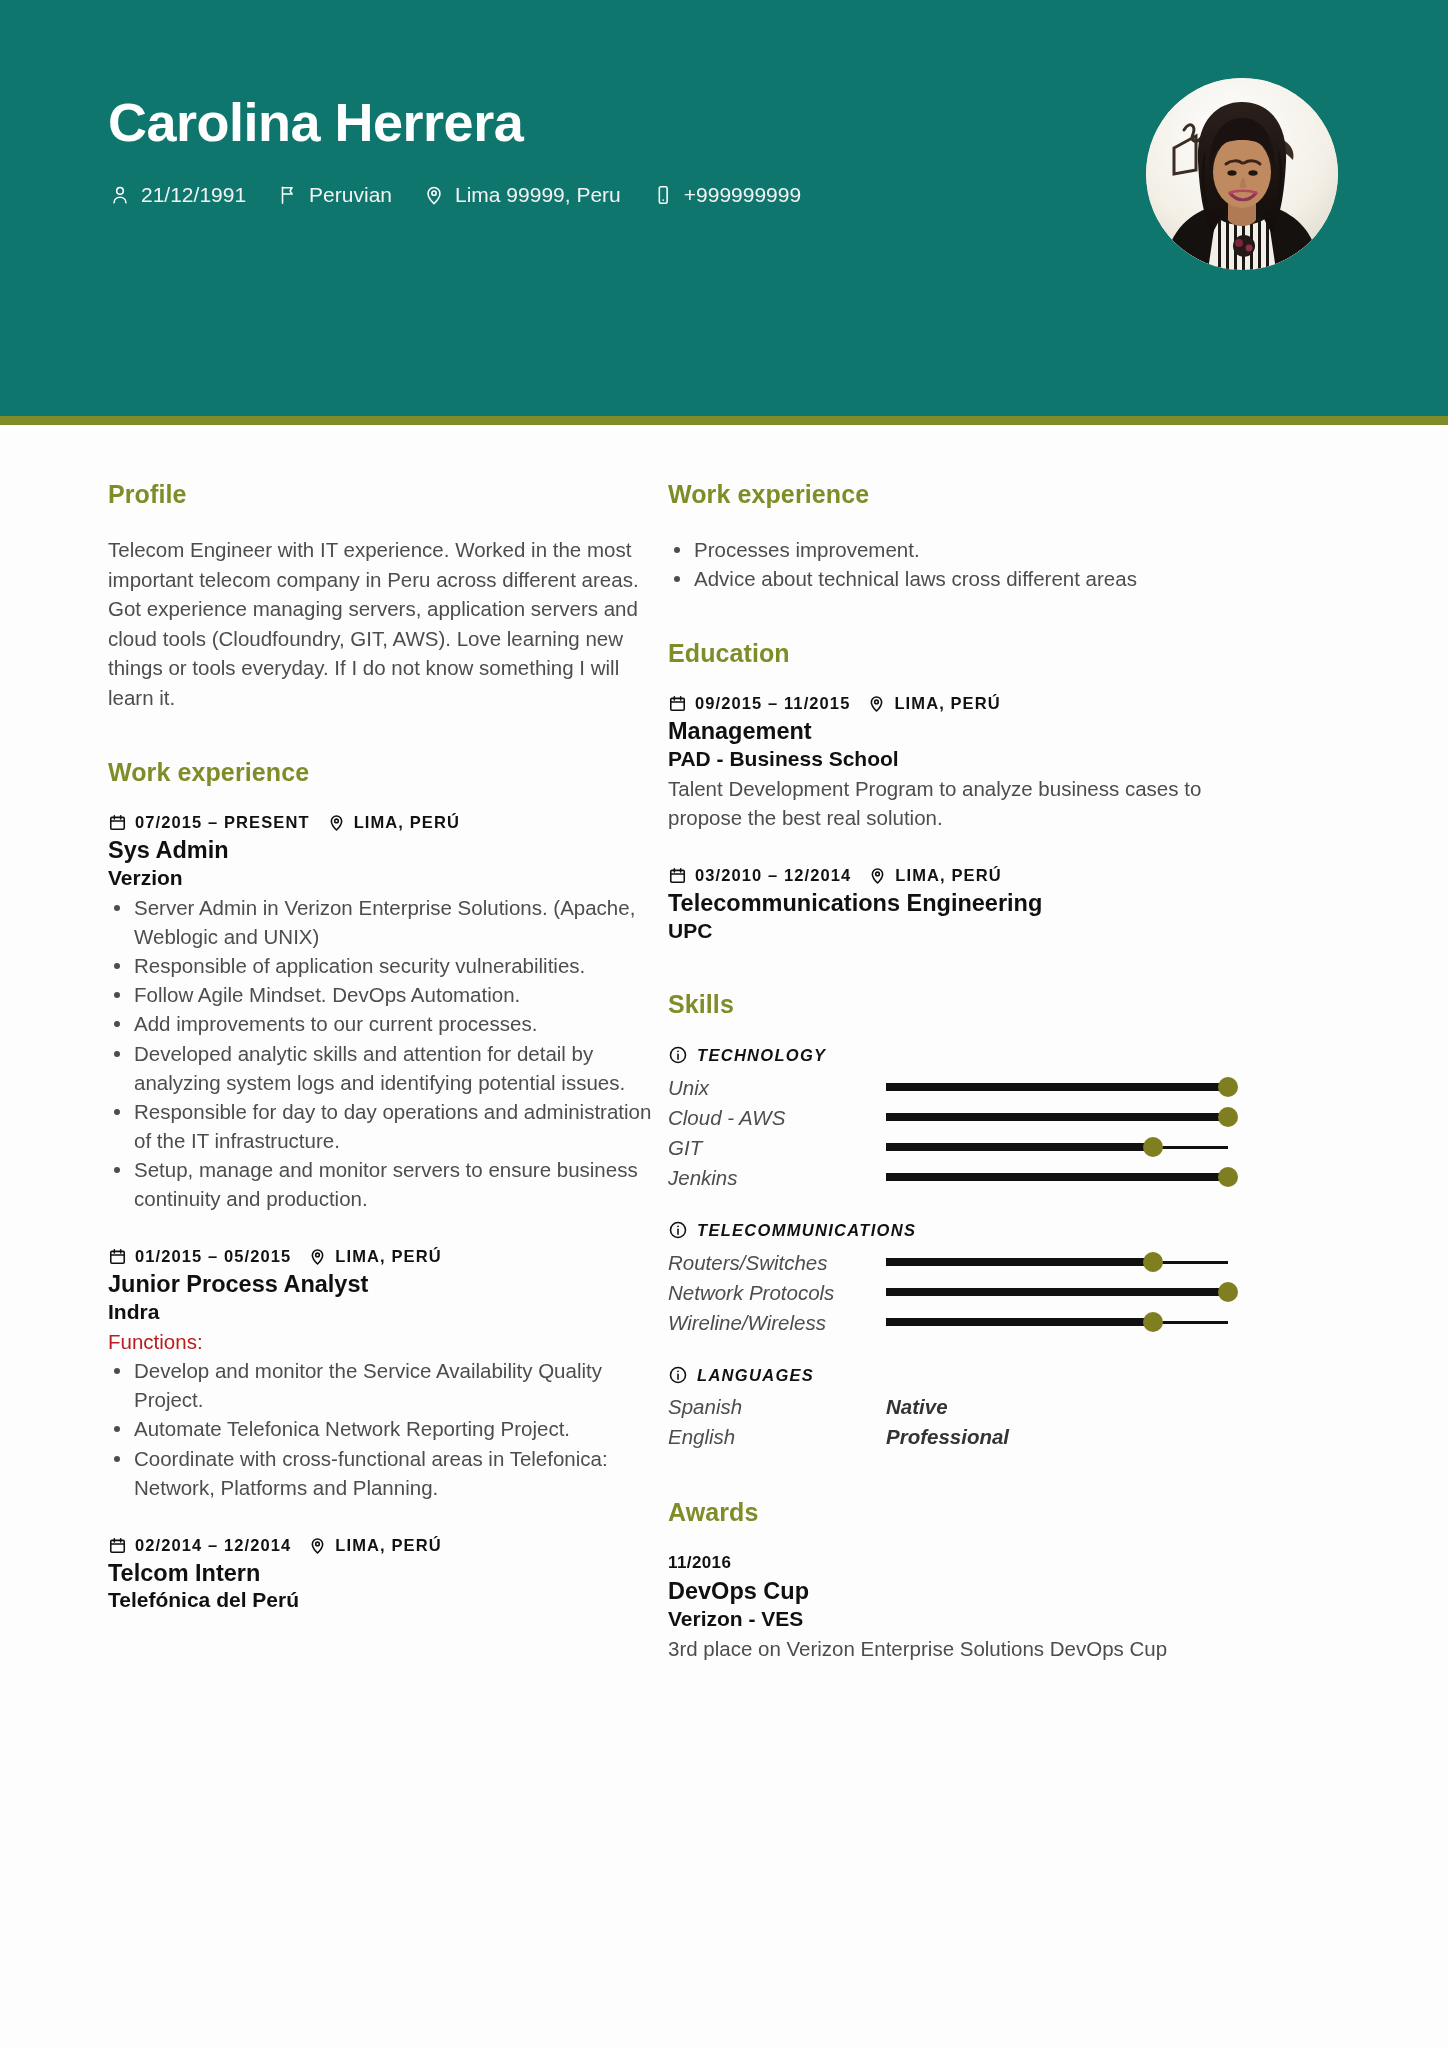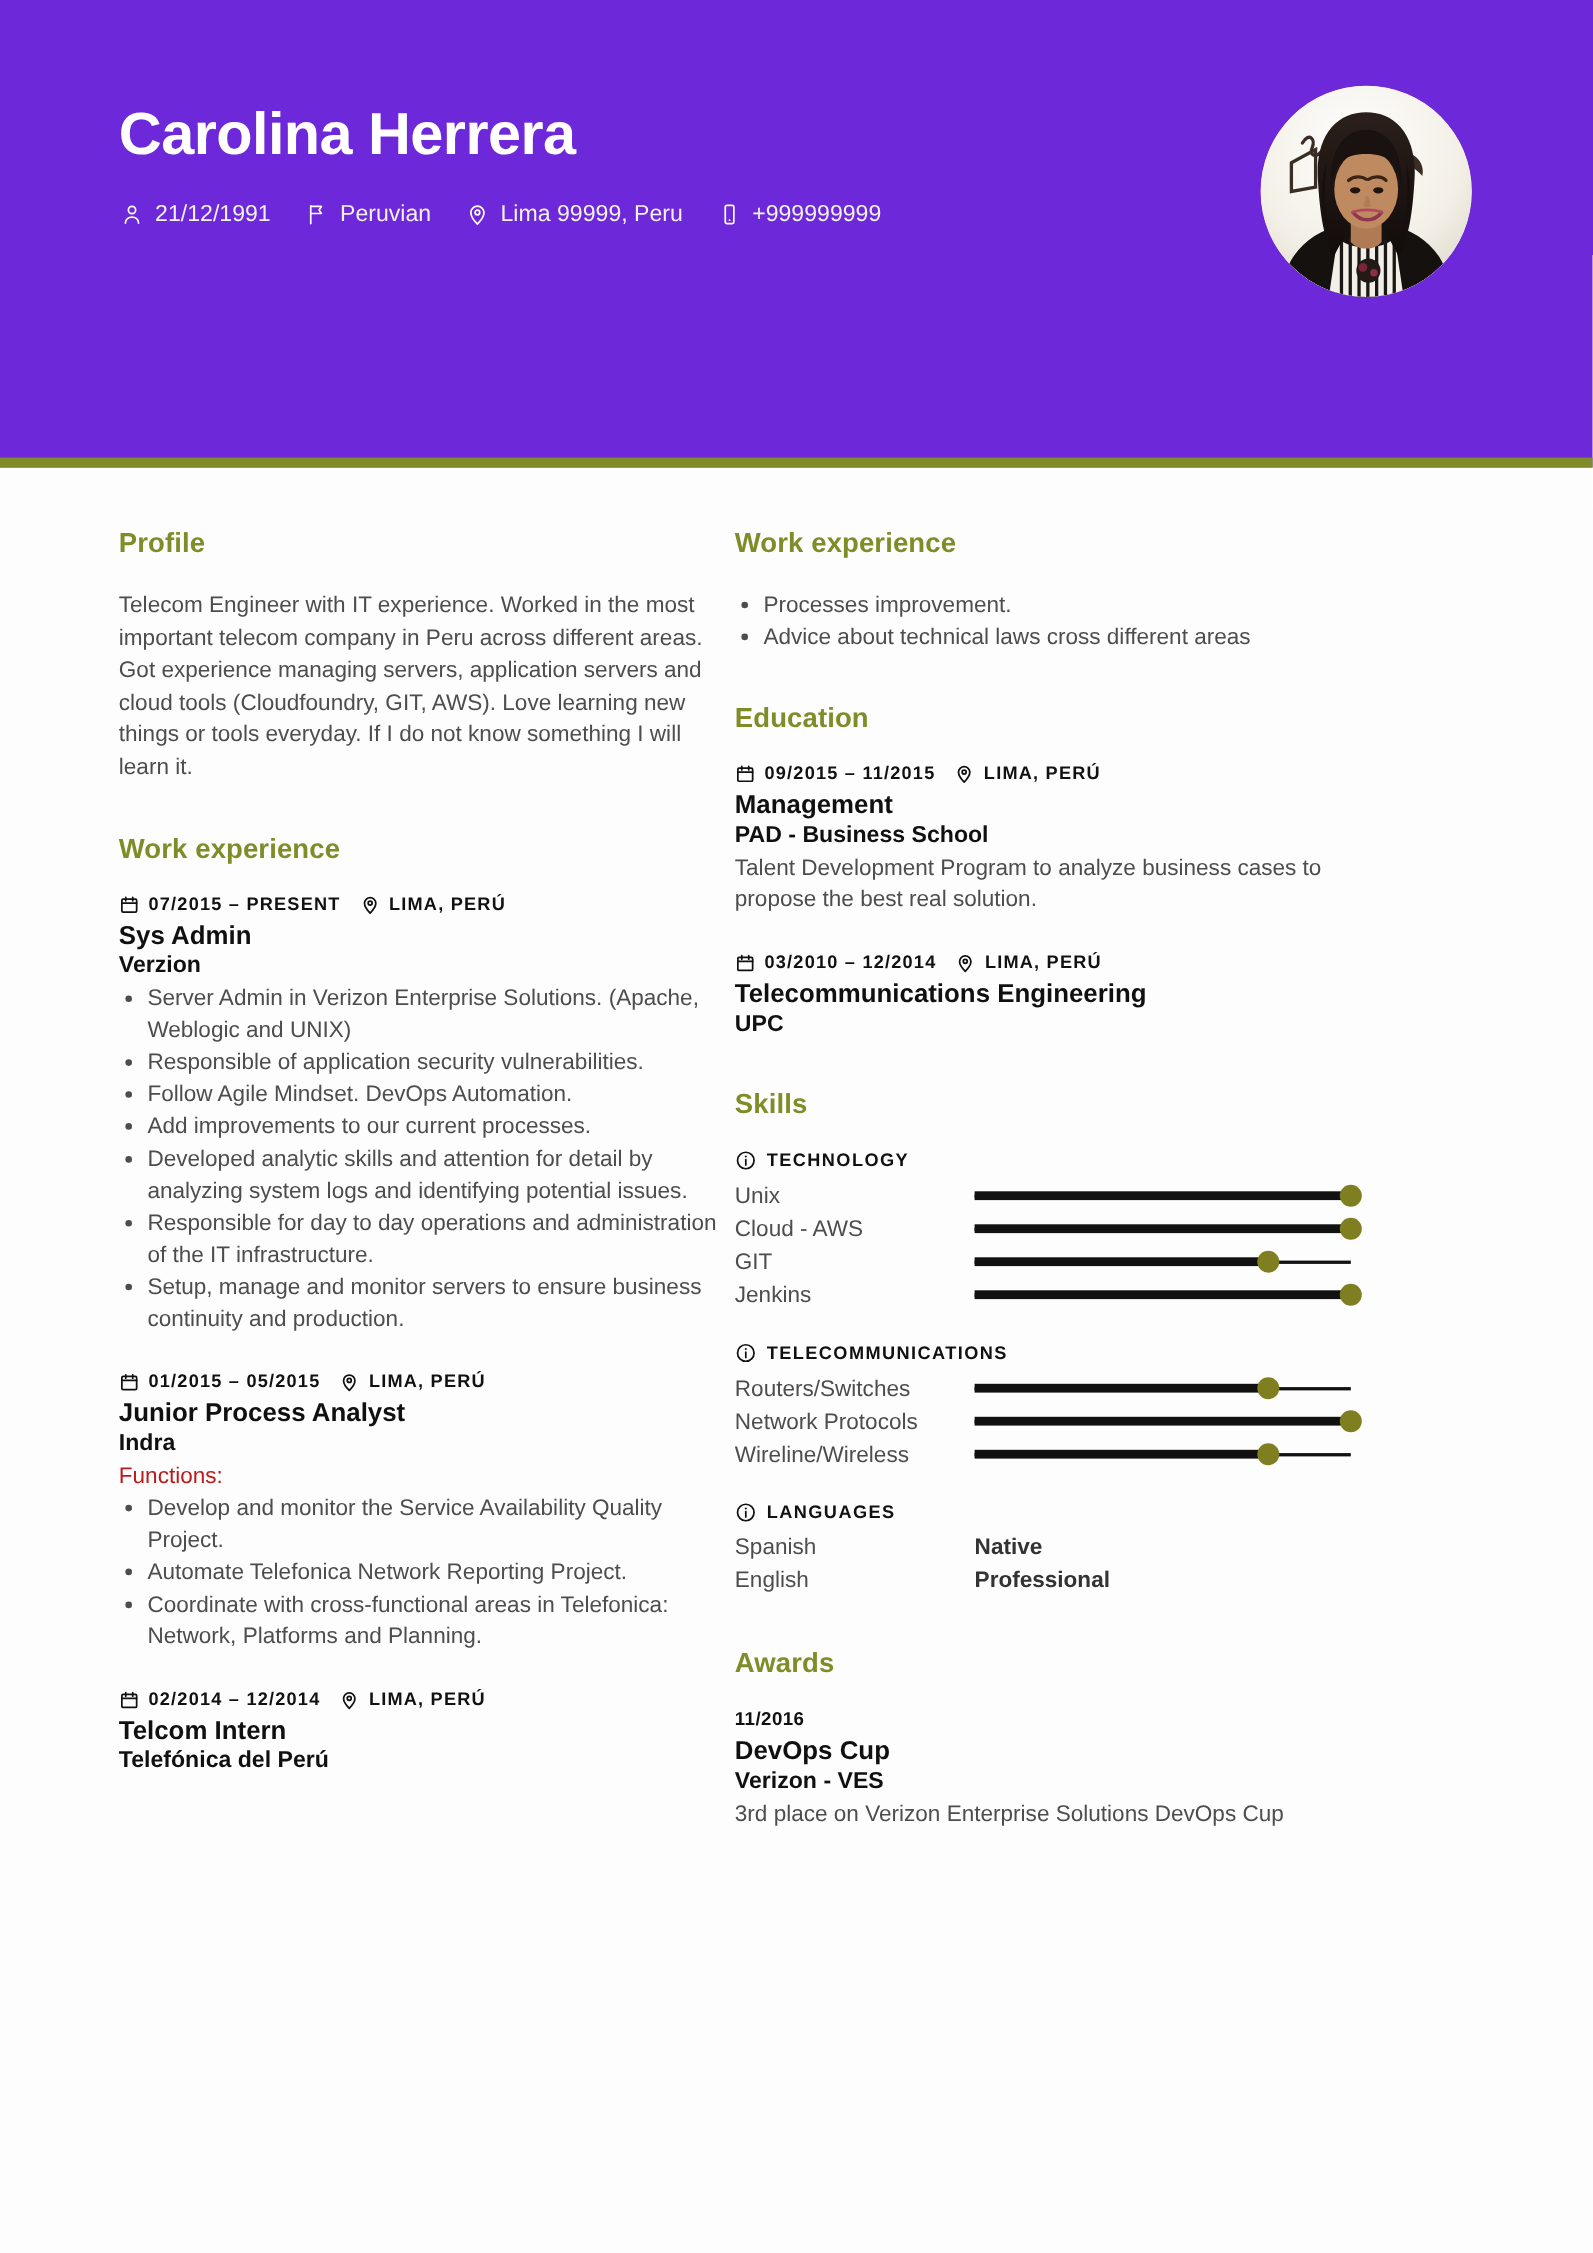--- a/index.html
+++ b/index.html
@@ -14,21 +14,21 @@
     width: 1448px;
     height: 2048px;
     background: #fdfdfd;
     overflow: hidden;
   }
 
   
   .header {
     position: relative;
     height: 425px;
-    background: #6d28d9;
+    background: #0f766e;
     padding: 72px 90px 0 108px;
     display: flex;
     align-items: flex-start;
     justify-content: space-between;
   }
   .header-accent {
     position: absolute;
     left: 0; right: 0;
     bottom: 0;
     height: 9px;
@@ -167,21 +167,21 @@
     content: "";
     position: absolute;
     left: 6px;
     top: 12px;
     width: 6px; height: 6px;
     border-radius: 50%;
     background: #4d4d4d;
   }
 
   
-  .skill-group { margin-bottom: 28px; }
+  .skill-group { margin-bottom: 28px; font-style: italic; }
   .skill-group-head {
     display: flex;
     align-items: center;
     font-size: 16.5px;
     font-weight: bold;
     letter-spacing: 1.3px;
     color: #111111;
     margin-bottom: 7px;
   }
   .skill-group-head .ico {

